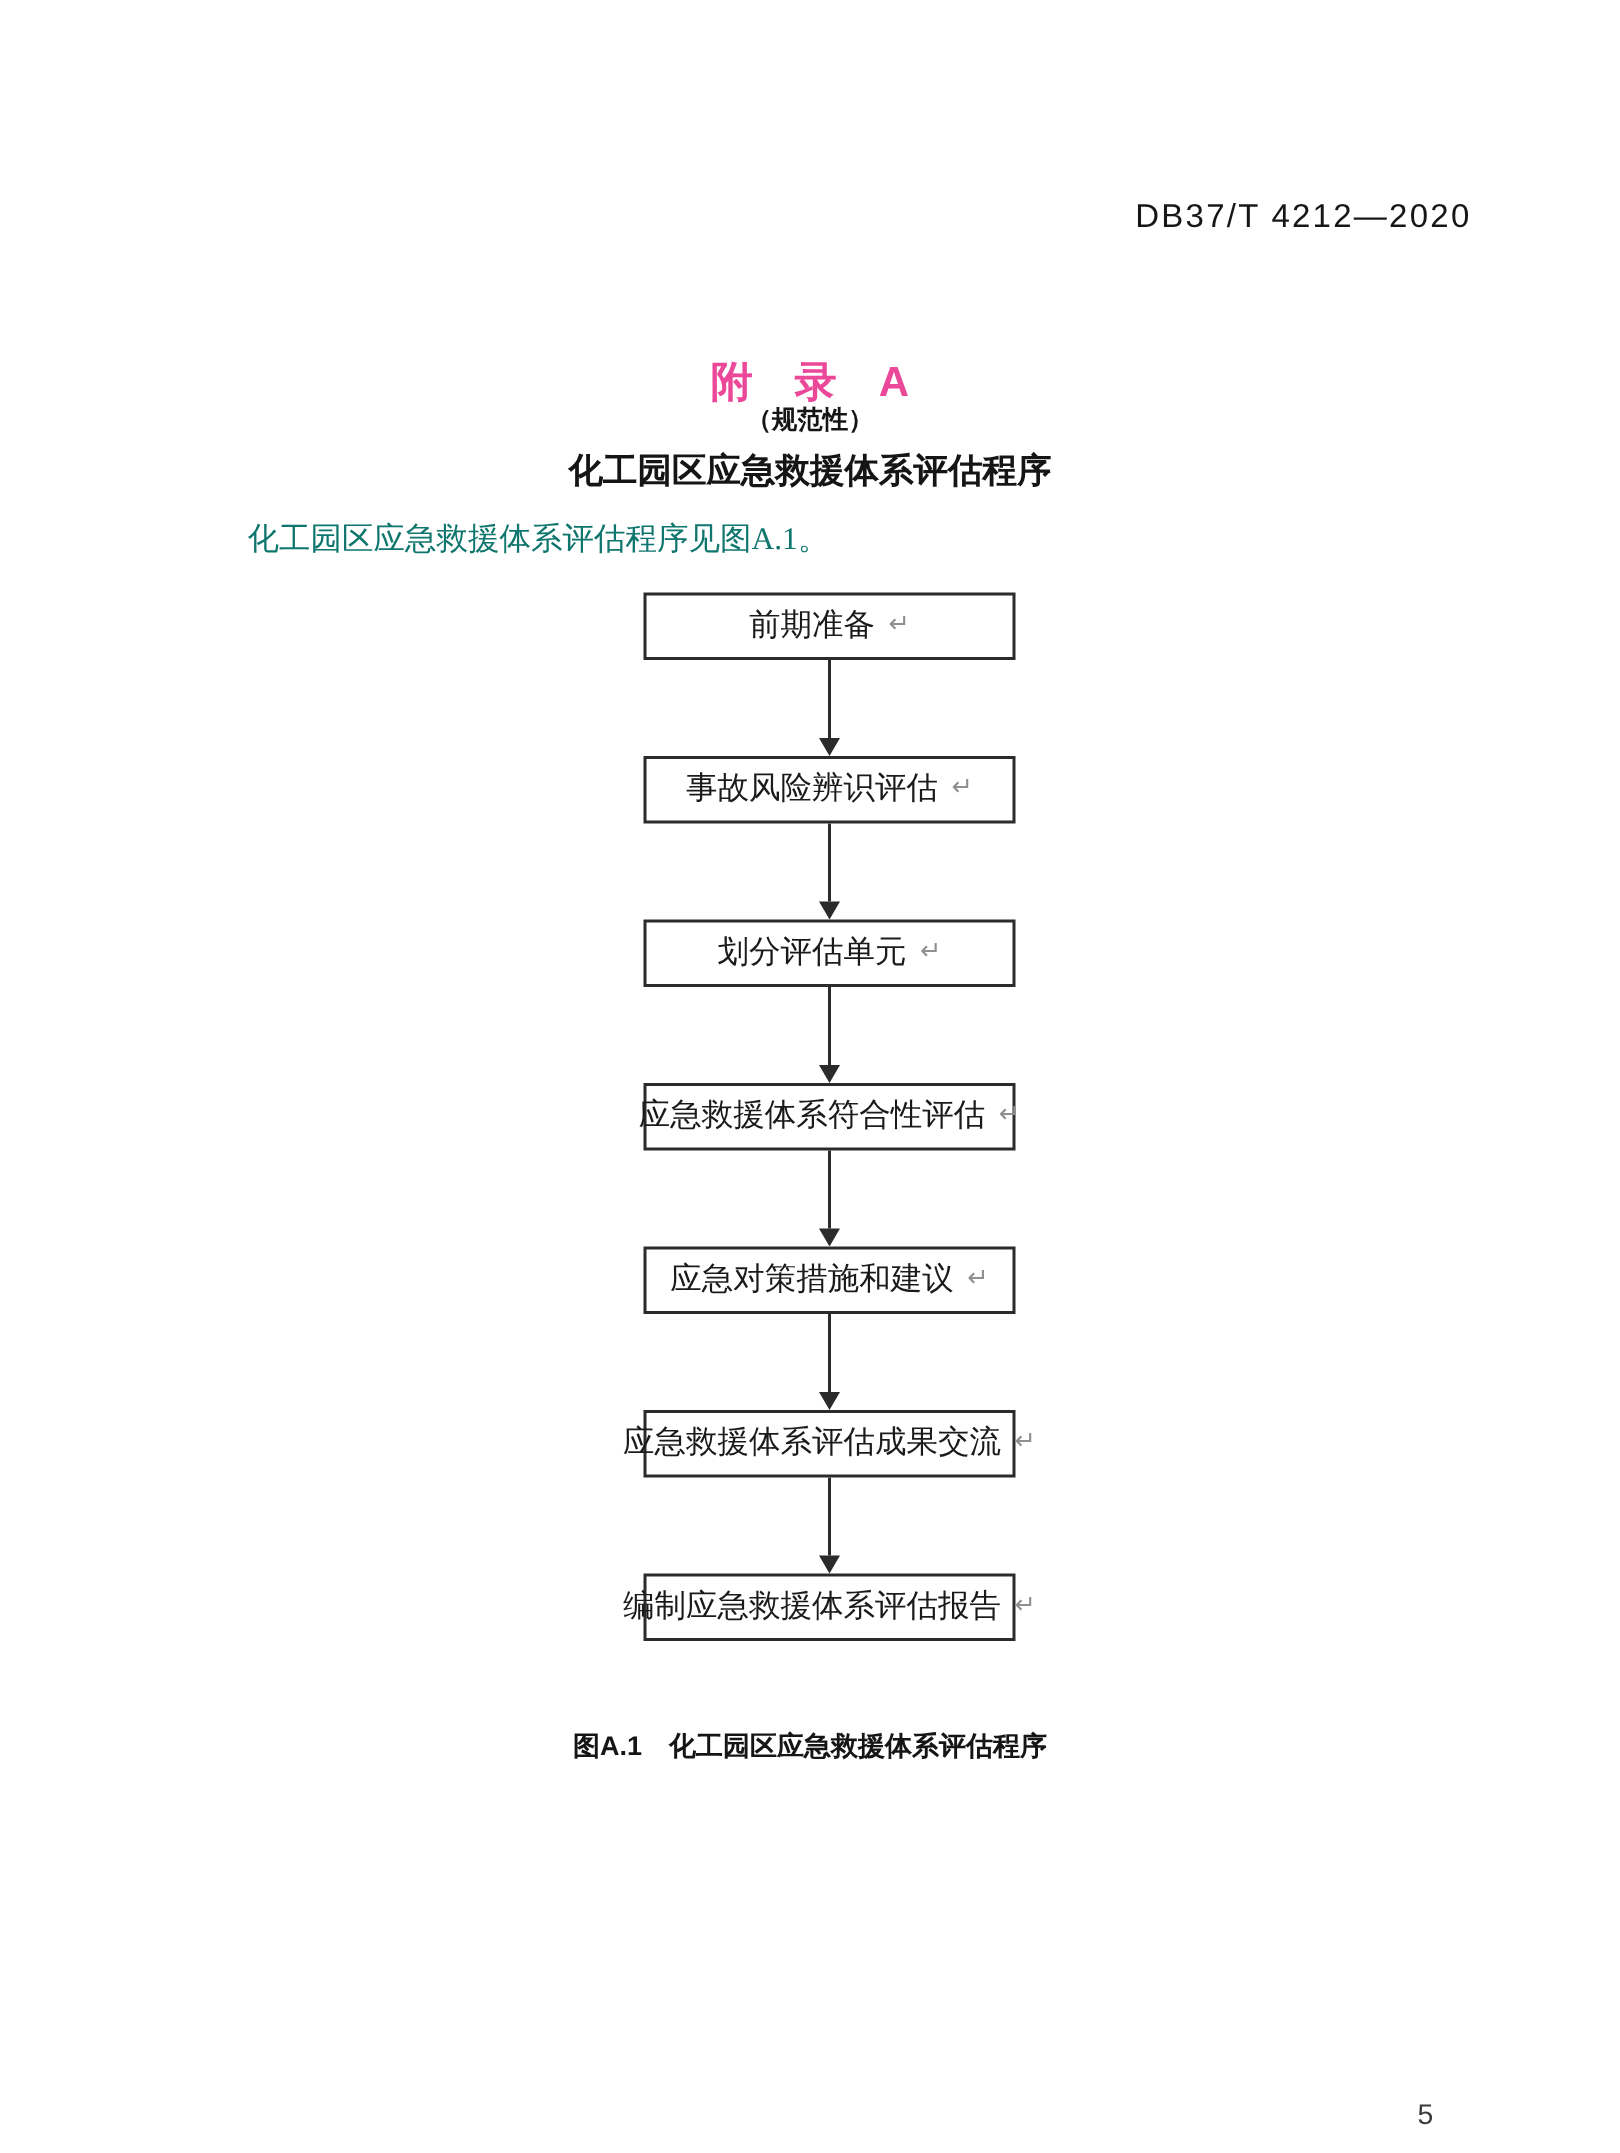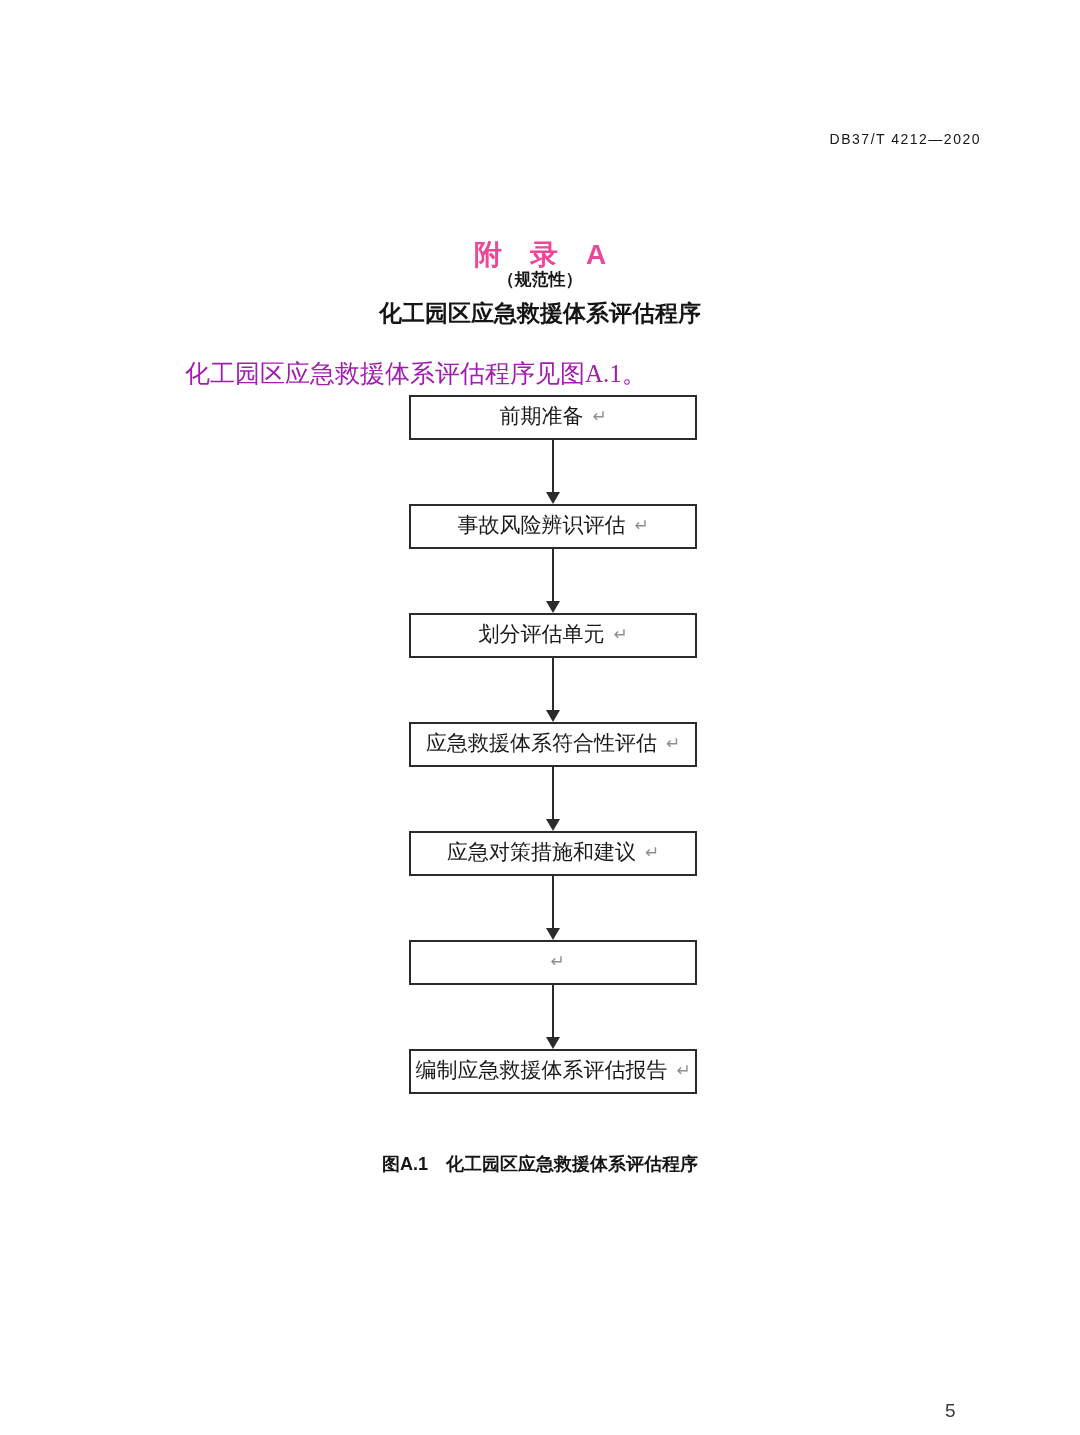--- a/index.html
+++ b/index.html
@@ -10,21 +10,21 @@
     background: #ffffff;
     color: #1c1c1c;
     font-family: "Liberation Serif", serif;
     overflow: hidden;
   }
   .doc-header {
     position: absolute;
     top: 131px;
     right: 99px;
     font-family: "Liberation Sans", sans-serif;
-    font-size: 14px;
+    font-size: 22px;
     letter-spacing: 1.5px;
     color: #161616;
   }
   .centered-block {
     position: absolute;
     left: 14px;
     width: 1052px;
     text-align: center;
   }
   .appendix-title {
@@ -46,37 +46,37 @@
     font-family: "Liberation Sans", sans-serif;
     font-weight: bold;
     font-size: 23px;
     color: #151515;
   }
   .intro-paragraph {
     position: absolute;
     left: 123px;
     top: 345px;
     width: 840px;
-    font-size: 25px;
+    font-size: 21px;
     text-indent: 2em;
-    color: #a21caf;
-    margin: 12px;
+    color: #0f766e;
+    margin: 0;
   }
   .flowchart {
     position: absolute;
     top: 395px;
     left: 553px;
     transform: translateX(-50%);
     display: flex;
     flex-direction: column;
     align-items: center;
   }
   .flow-box {
     box-sizing: border-box;
-    width: 288px;
+    width: 248px;
     height: 45px;
     border: 2px solid #2b2b2b;
     background: #ffffff;
     display: flex;
     align-items: center;
     justify-content: center;
     font-size: 21px;
     color: #1a1a1a;
     white-space: nowrap;
     padding-bottom: 4px;
@@ -175,20 +175,21 @@
     <div class="flow-box">
       <span>应急对策措施和建议</span>
         <span class="pmark">↵</span>
     </div>
     <div class="flow-arrow">
       <div class="arrow-stem"></div>
       <div class="arrow-head"></div>
     </div>
 
     <div class="flow-box">
+      <span>应急救援体系评估成果交流</span>
         <span class="pmark">↵</span>
     </div>
     <div class="flow-arrow">
       <div class="arrow-stem"></div>
       <div class="arrow-head"></div>
     </div>
 
     <div class="flow-box">
       <span>编制应急救援体系评估报告</span>
         <span class="pmark">↵</span>

